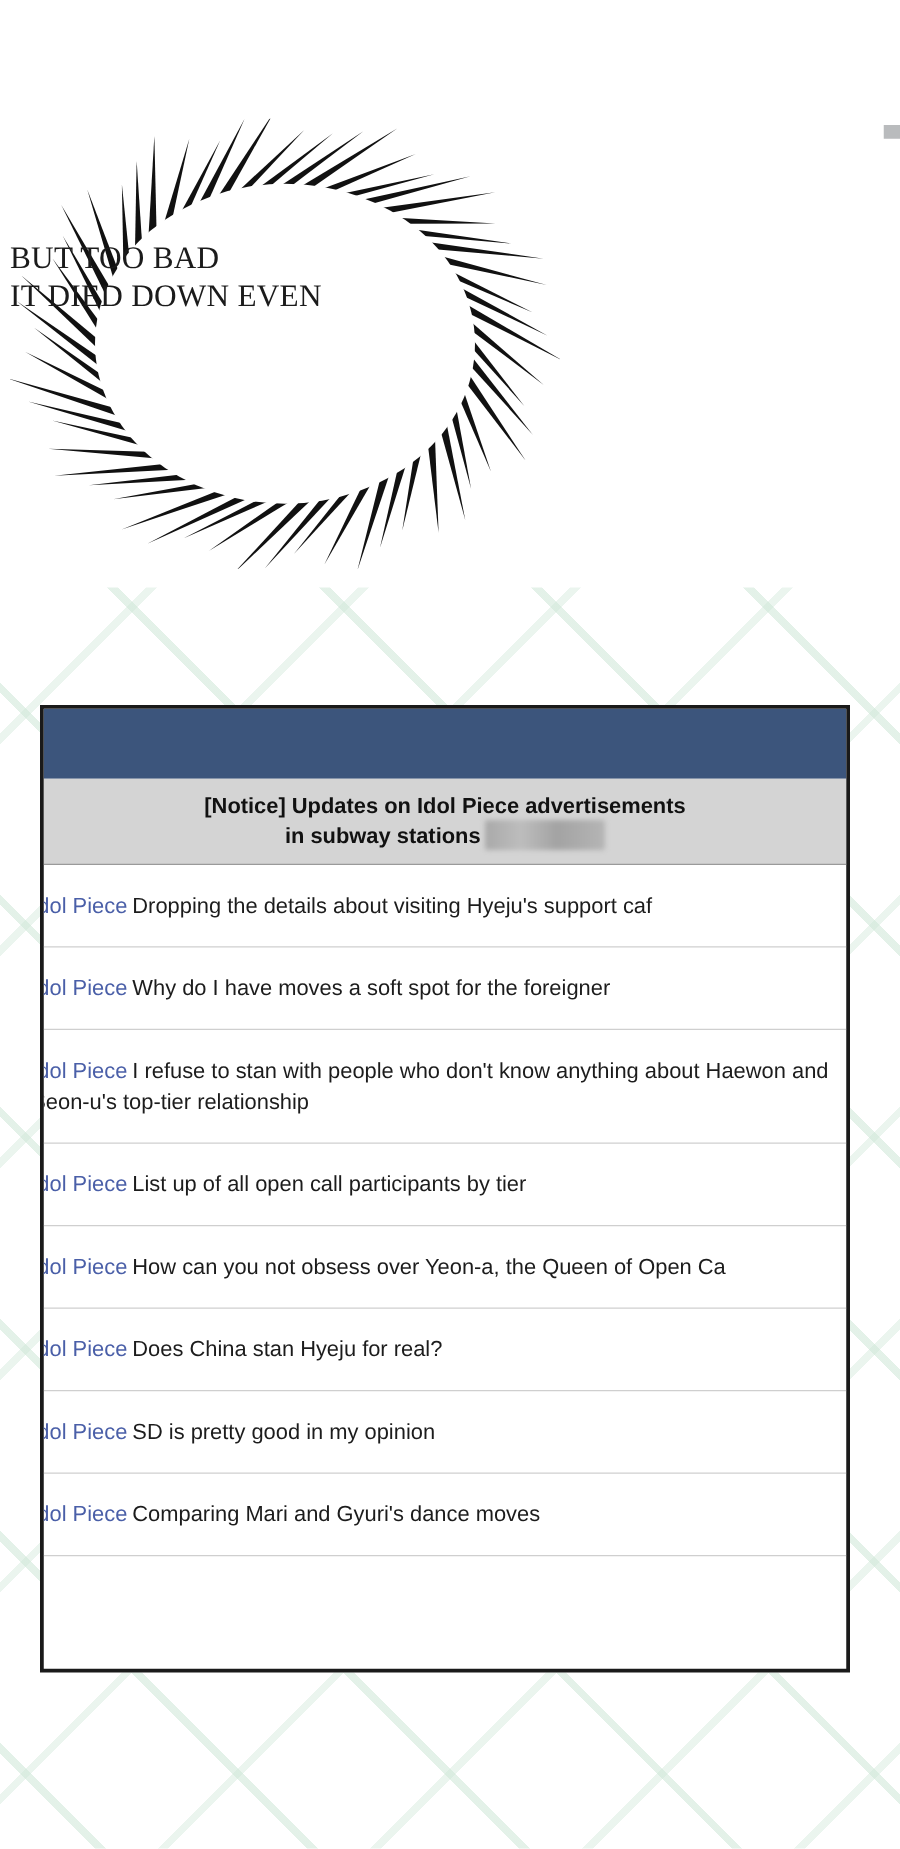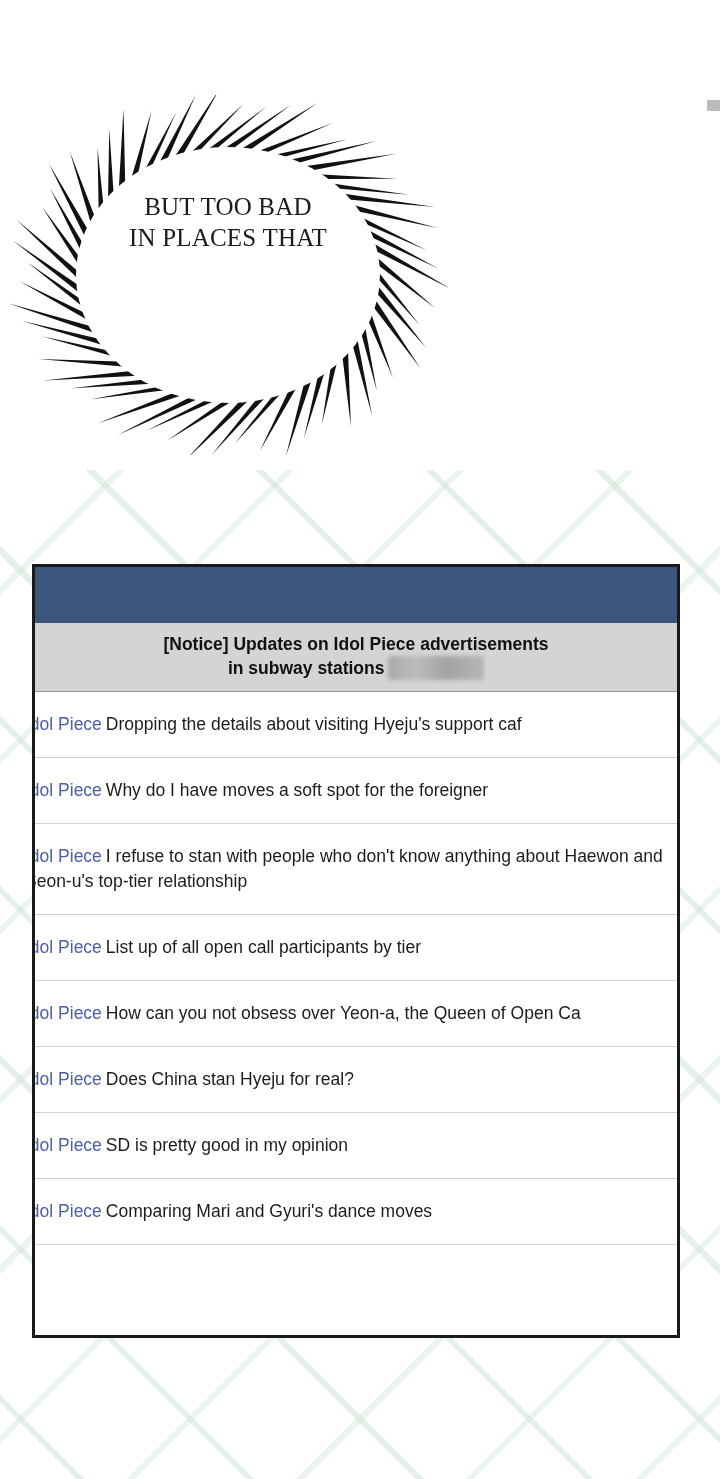--- a/index.html
+++ b/index.html
@@ -62,21 +62,21 @@
     height: 360px;
   }
   .balloon-wrap svg {
     display: block;
   }
   .balloon-text {
     position: absolute;
     left: 0;
     top: 96px;
     width: 440px;
-    text-align: center;
+    text-align: left;
     font-family: "Liberation Serif", serif;
     font-size: 25px;
     line-height: 31px;
     color: #1b1b1b;
     letter-spacing: 0.2px;
   }
 
   
   .board {
     position: absolute;
@@ -205,21 +205,21 @@
         <polygon points="136.4,75.4 168.2,17.2 144.0,71.3"></polygon>
         <polygon points="150.9,68.2 187.8,-0.3 159.0,64.9"></polygon>
         <polygon points="166.2,62.4 211.9,-6.5 174.7,59.9"></polygon>
         <polygon points="182.3,58.1 235.4,8.9 191.0,56.4"></polygon>
         <polygon points="198.7,55.3 258.1,11.8 207.7,54.4"></polygon>
       </g>
     <ellipse cx="220" cy="180" rx="152" ry="128" fill="#ffffff"></ellipse>
   </svg>
   <div class="balloon-text">
     <div>BUT TOO BAD</div>
-    <div>IN PLACES THAT</div>
+    <div>IT DIED DOWN EVEN</div>
   </div>
 </div>
 
 <div class="board">
 
   <div class="board-topbar"></div>
 
   <div class="notice">
     <div>[Notice] Updates on Idol Piece advertisements</div>
     <div>

